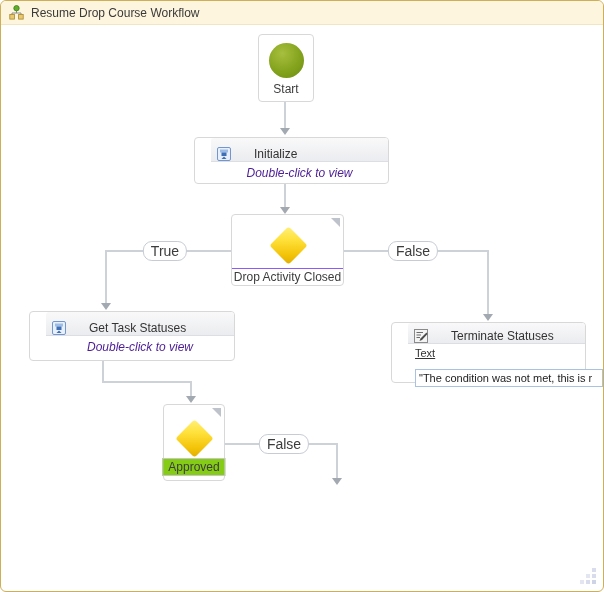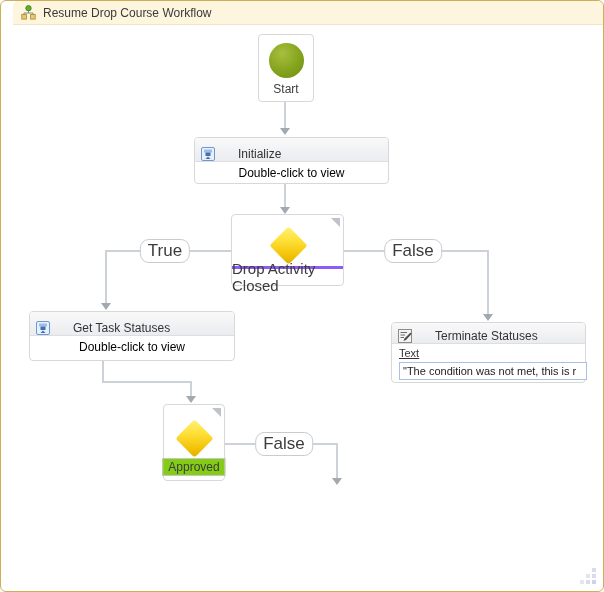--- a/index.html
+++ b/index.html
@@ -1,60 +1,60 @@
 <!DOCTYPE html>
 <html><head>
 <meta charset="utf-8">
 <style>
   html,body{margin:0;padding:0;background:#fff;font-family:"Liberation Sans",sans-serif;}
   .panel{position:relative;width:604px;height:592px;box-sizing:border-box;
          border:1px solid #cfae58;border-radius:6px;background:#ffffff;overflow:hidden;}
-  .titlebar{position:absolute;left:12px;top:0;right:0;height:23px;
+  .titlebar{position:absolute;left:0;top:0;right:0;height:23px;
             background:#fdf5dd;border-bottom:1px solid #f0e6c2;
             display:flex;align-items:center;padding-left:8px;gap:7px;
             border-top-left-radius:5px;border-top-right-radius:5px;}
   .titlebar .title{font-size:12px;color:#3a3a3a;}
 
   
-  .node{position:absolute;background:#fff;border:1px solid #d8d8d8;border-radius:4px;box-sizing:border-box;}
+  .node{position:absolute;background:#fff;border:1px solid #d8d8d8;border-radius:4px;box-sizing:border-box;padding-left:16px;}
   .act-header{height:23px;background:linear-gradient(#f9f9fa,#ebecef);
               border-bottom:1px solid #dddee1;border-radius:3px 3px 0 0;
               display:flex;align-items:flex-end;gap:23px;padding-left:6px;}
   .act-header .hlabel{font-size:12px;color:#333;}
   .act-body{height:22px;display:flex;align-items:center;justify-content:center;}
-  .dbl{font-size:12px;color:#000000;}
+  .dbl{font-size:12px;font-style:italic;color:#4c1d95;}
 
   
   .diamond{position:absolute;width:27px;height:27px;border-radius:3px;
            transform:rotate(45deg);
            background:linear-gradient(135deg,#fff07a 0%,#ffe13a 35%,#f3c308 75%,#e0ad00 100%);}
   .start-circle{position:absolute;width:35px;height:35px;border-radius:50%;
                 background:radial-gradient(circle at 38% 30%,#a7bf3e,#84a31d 55%,#6c8c10 100%);}
   .node-label{position:absolute;left:0;right:0;text-align:center;font-size:12px;color:#3c3c3c;}
   .corner-tri{position:absolute;top:3px;right:3px;width:0;height:0;
               border-top:9px solid #bdc2cb;border-left:9px solid transparent;}
-  .dec-strip{position:absolute;left:0;right:0;bottom:0;height:16px;border-top:3px solid #8b5cf6;
-             display:flex;align-items:center;justify-content:center;font-size:15px;color:#3c3c3c;}
+  .dec-strip{position:absolute;left:0;right:0;bottom:0;height:16px;border-top:1px solid #8b5cf6;
+             display:flex;align-items:center;justify-content:center;font-size:12px;color:#3c3c3c;}
   .tag-box{position:absolute;left:50%;transform:translateX(-50%);background:#84cc16;
            border:1px solid #c6c6c6;padding:1px 5px;font-size:12px;color:#3c3c3c;white-space:nowrap;}
 
   
   .h-line,.v-line{position:absolute;background:#cdd2d9;}
   .h-line{height:2px;}
   .v-line{width:2px;}
   .arrow-down{position:absolute;width:0;height:0;
               border-left:5px solid transparent;border-right:5px solid transparent;
               border-top:7px solid #a3a9b1;}
   .pill{position:absolute;transform:translate(-50%,-50%);background:#fff;
         border:1px solid #c7ccd3;border-radius:9px;padding:1px 7px;
-        font-size:17px;color:#3c3c3c;white-space:nowrap;}
+        font-size:14px;color:#3c3c3c;white-space:nowrap;}
 
   
   .term-body{padding:3px 7px 0 7px;}
-  .term-text-label{font-size:11px;color:#333;margin-bottom:2px;text-decoration:underline;}
+  .term-text-label{font-size:11px;color:#333;margin-bottom:9px;text-decoration:underline;}
   .term-input{width:180px;height:16px;border:1px solid #a9c2e0;background:#fff;
               font-family:"Liberation Sans",sans-serif;font-size:11px;color:#222;
               padding:0 3px;box-sizing:content-box;overflow:hidden;white-space:nowrap;}
   .grip{position:absolute;right:6px;bottom:6px;}
 </style>
 </head>
 <body>
 
 <div class="panel">
 

